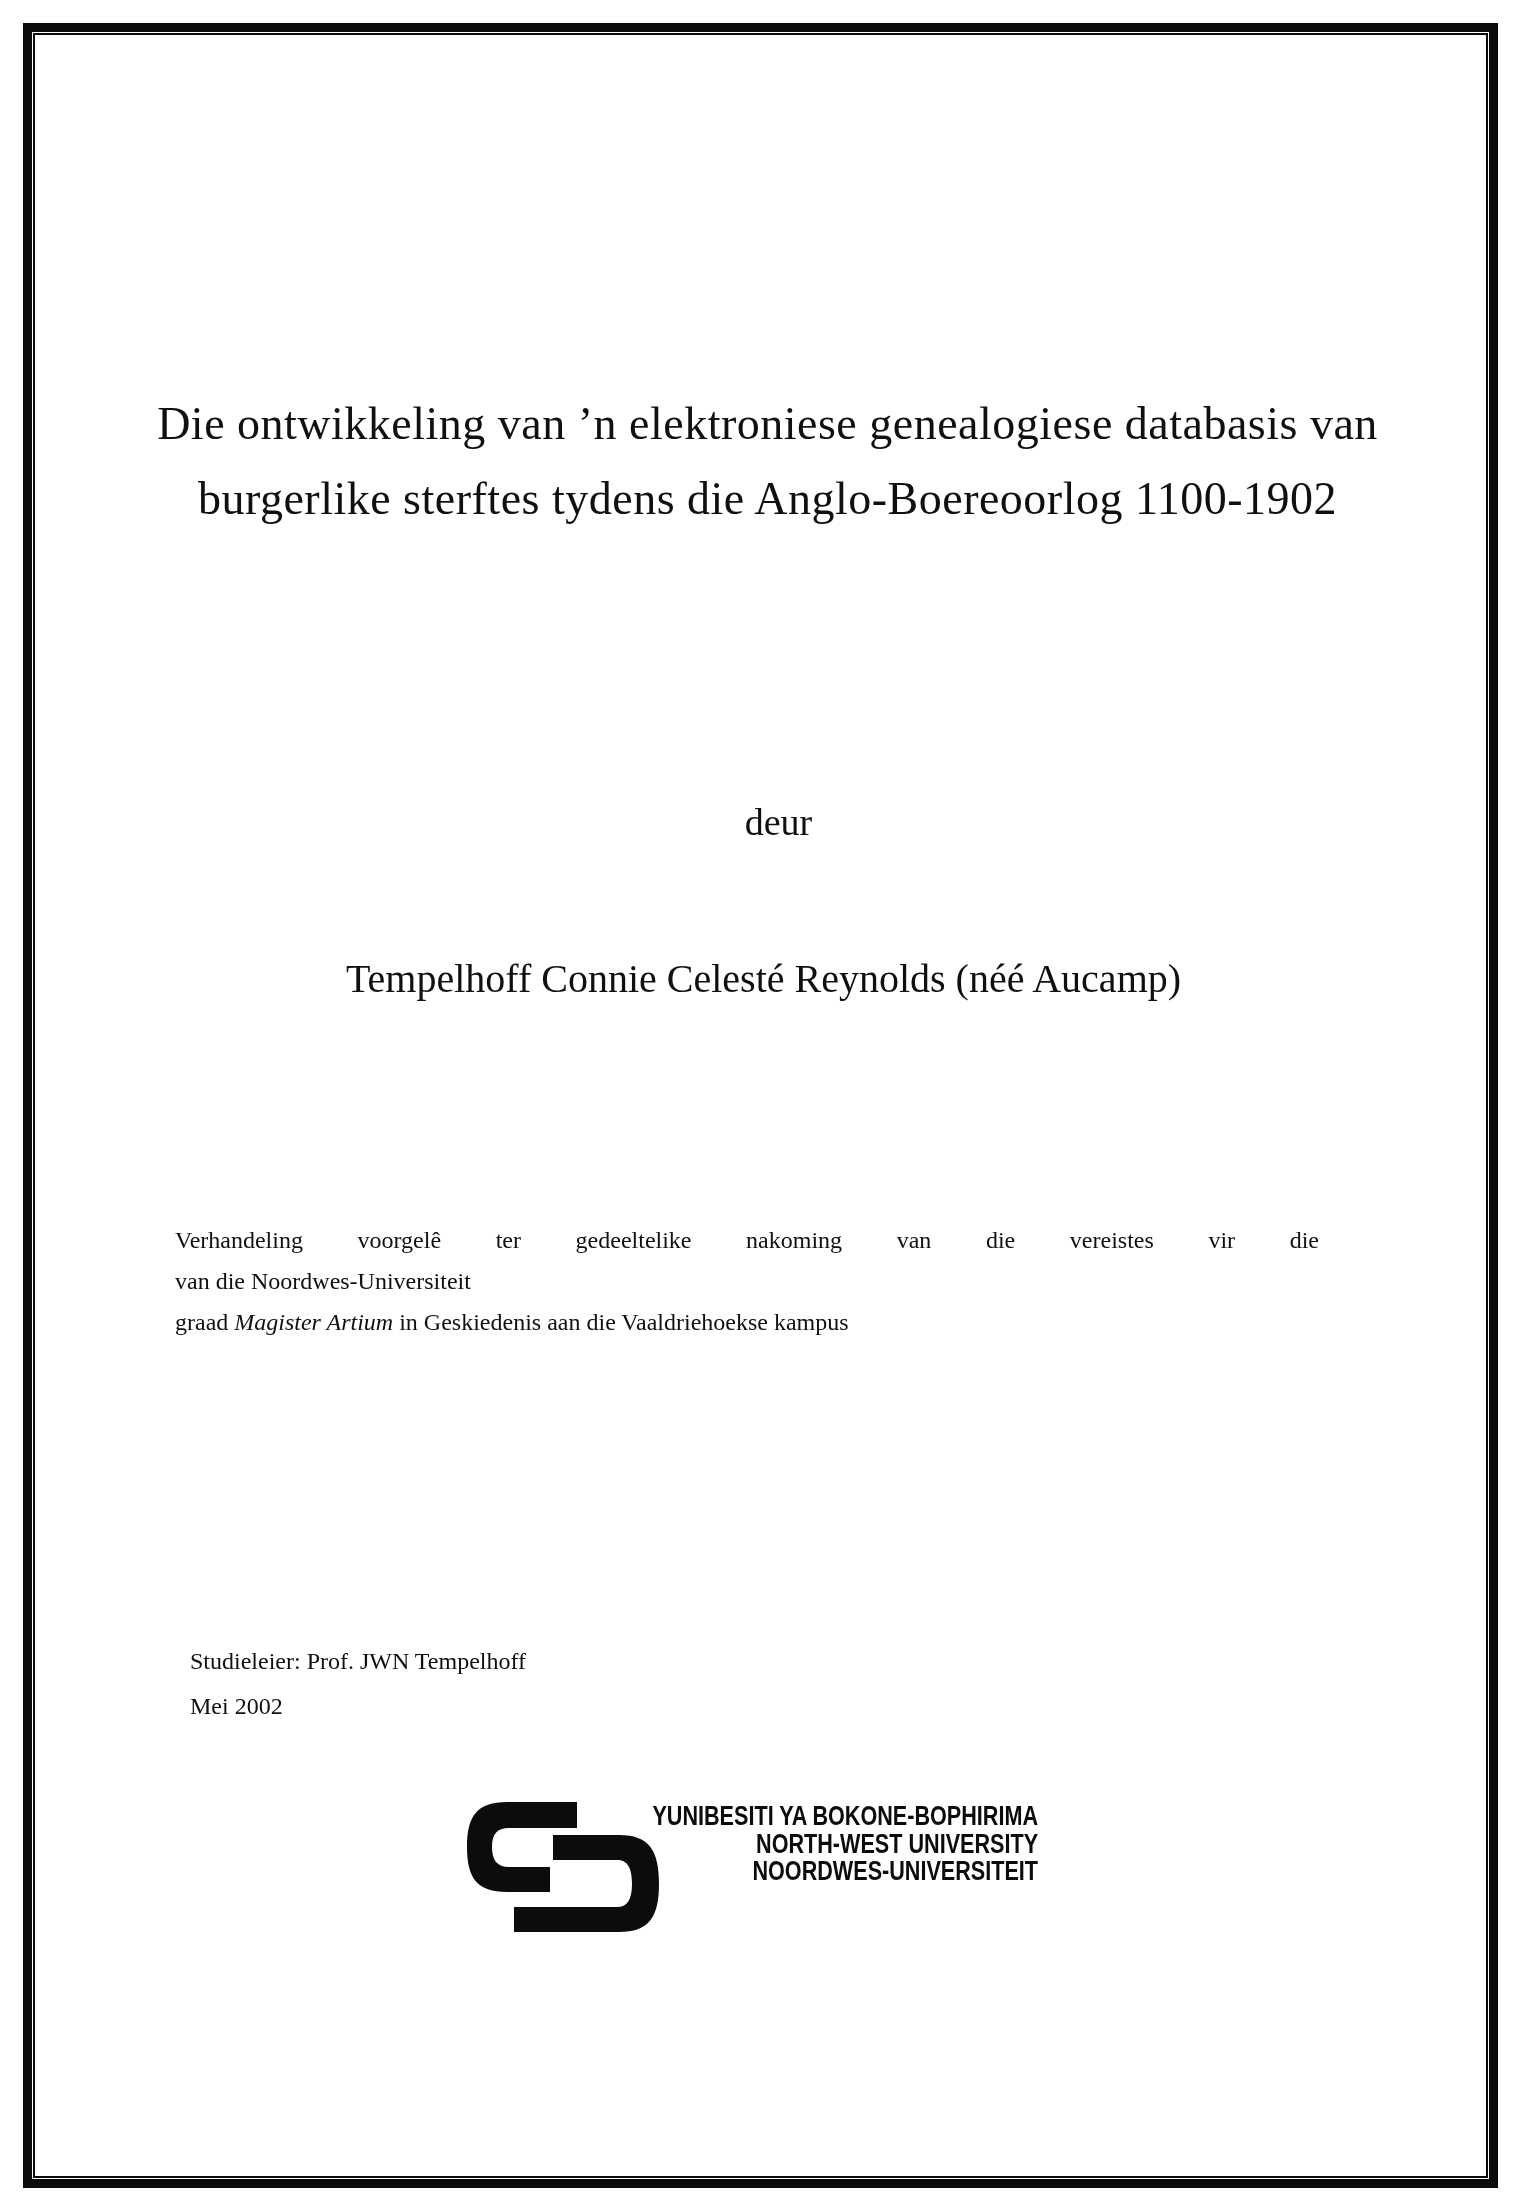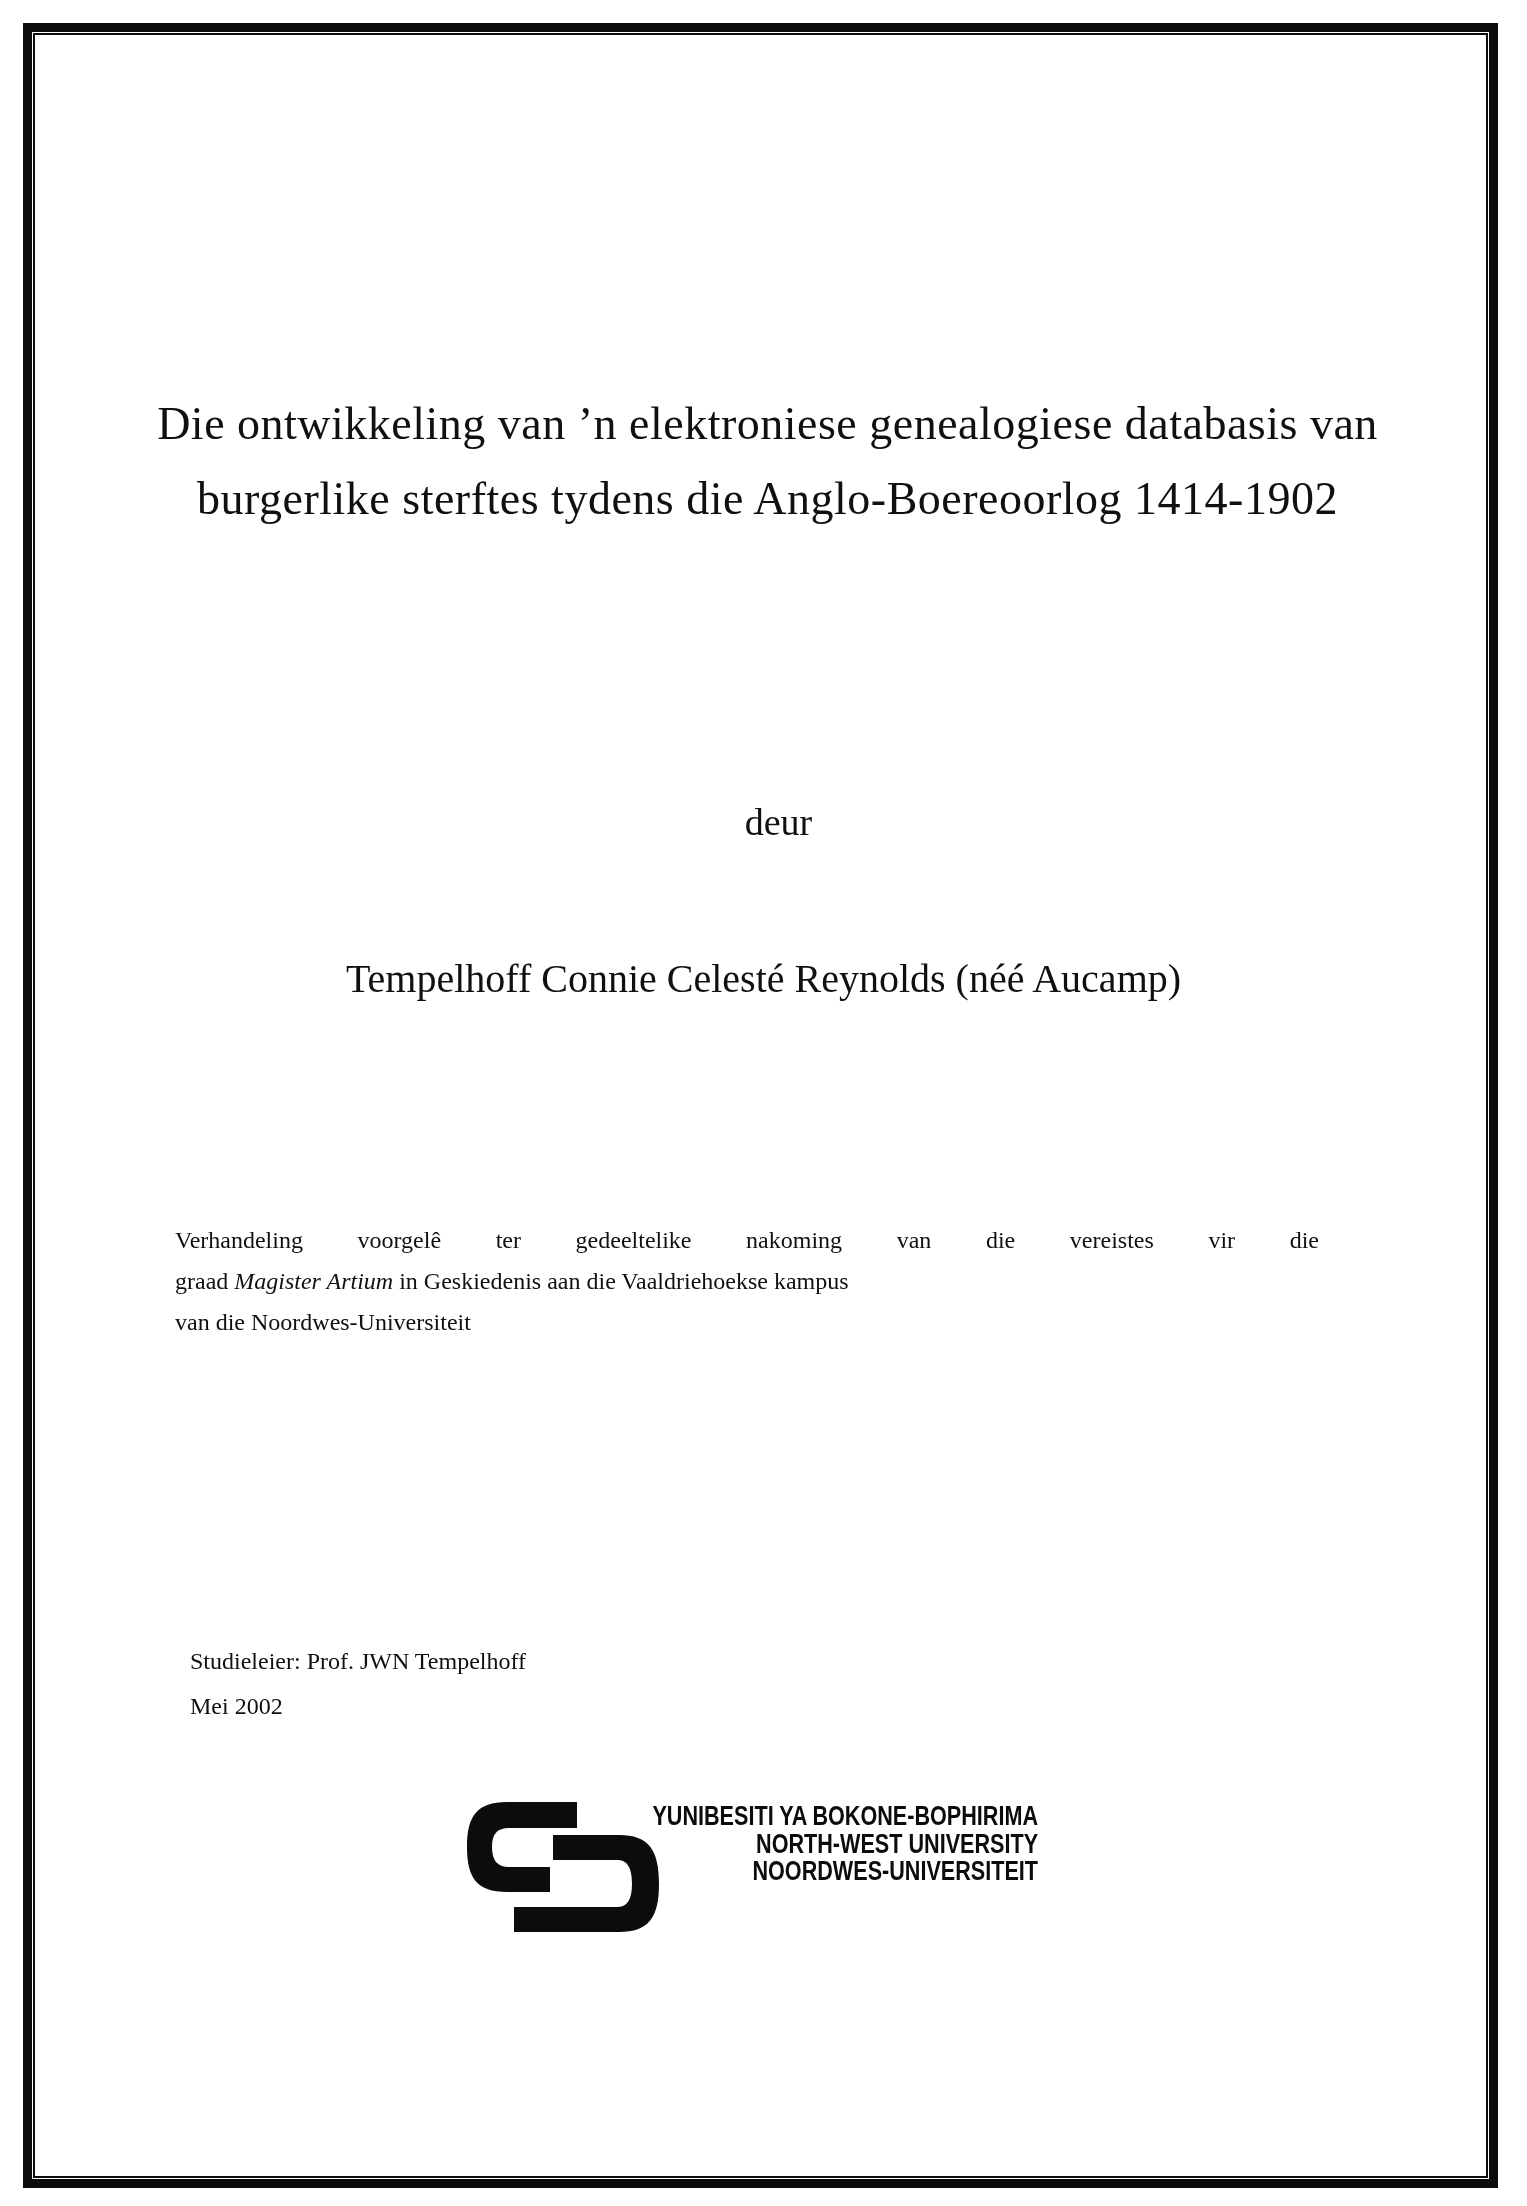--- a/index.html
+++ b/index.html
@@ -97,31 +97,31 @@
 <body>
 
 <div class="page">
 
   <div class="frame-outer">
     <div class="frame-inner"></div>
   </div>
 
   <div class="title-block">
     <div>Die ontwikkeling van ’n elektroniese genealogiese databasis van</div>
-    <div>burgerlike sterftes tydens die Anglo-Boereoorlog 1414-1902</div>
+    <div>burgerlike sterftes tydens die Anglo-Boereoorlog 1100-1902</div>
   </div>
 
   <div class="byline">deur</div>
 
   <div class="author">Tempelhoff Connie Celesté Reynolds (néé Aucamp)</div>
 
   <div class="submission">
     <div class="justified">Verhandeling voorgelê ter gedeeltelike nakoming van die vereistes vir die</div>
+    <div>van die Noordwes-Universiteit</div>
     <div><span>graad </span><span class="italic">Magister Artium</span><span> in Geskiedenis aan die Vaaldriehoekse kampus</span></div>
-    <div>van die Noordwes-Universiteit</div>
   </div>
 
   <div class="supervisor-block">
     <div>Studieleier: Prof. JWN Tempelhoff</div>
     <div>Mei 2002</div>
   </div>
 
   <div class="logo-mark">
     <svg viewBox="0 0 200 135" xmlns="http://www.w3.org/2000/svg">
       <path fill="#0c0c0c" d="M 114 2 L 44 2 C 14 2 4 16 4 47 C 4 78 14 92 44 92 L 87 92 L 87 67 L 46 67 C 34 67 29 60 29 47 C 29 34 34 28 46 28 L 114 28 Z"></path>

